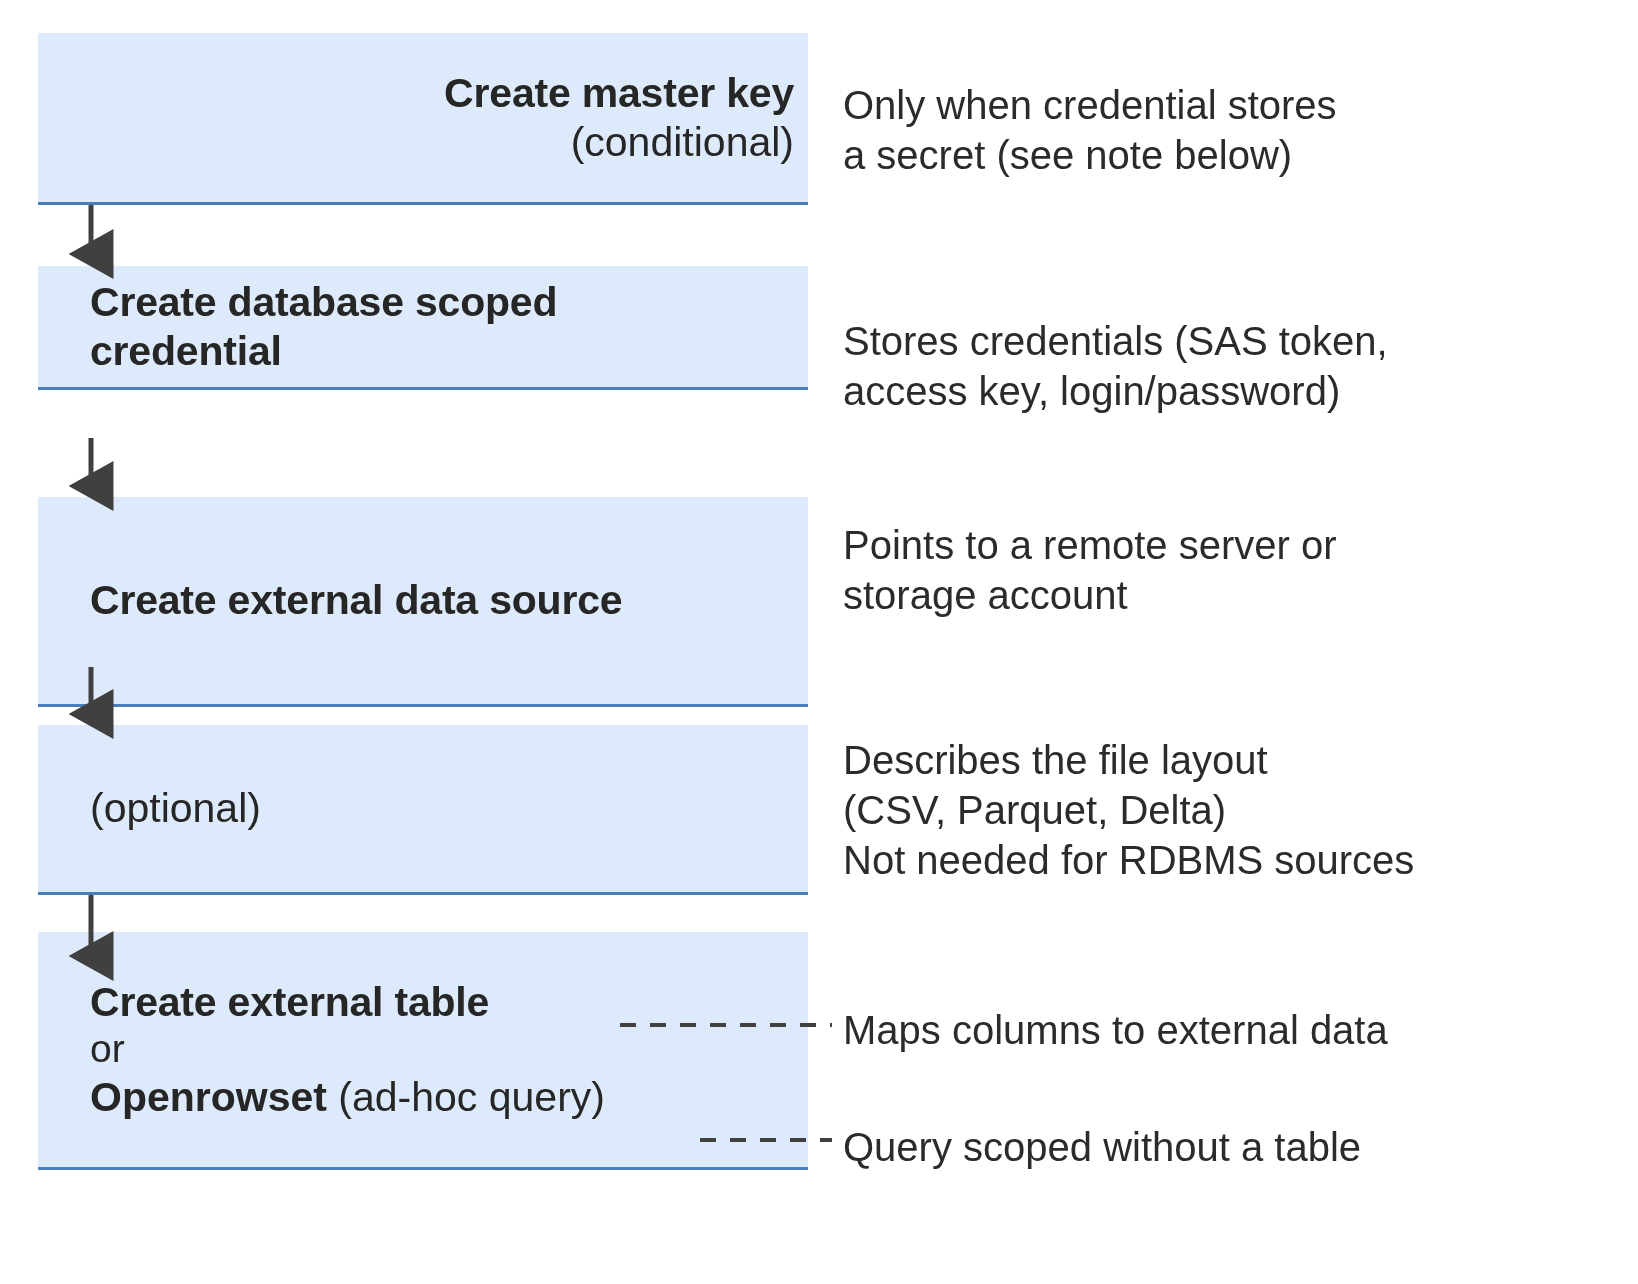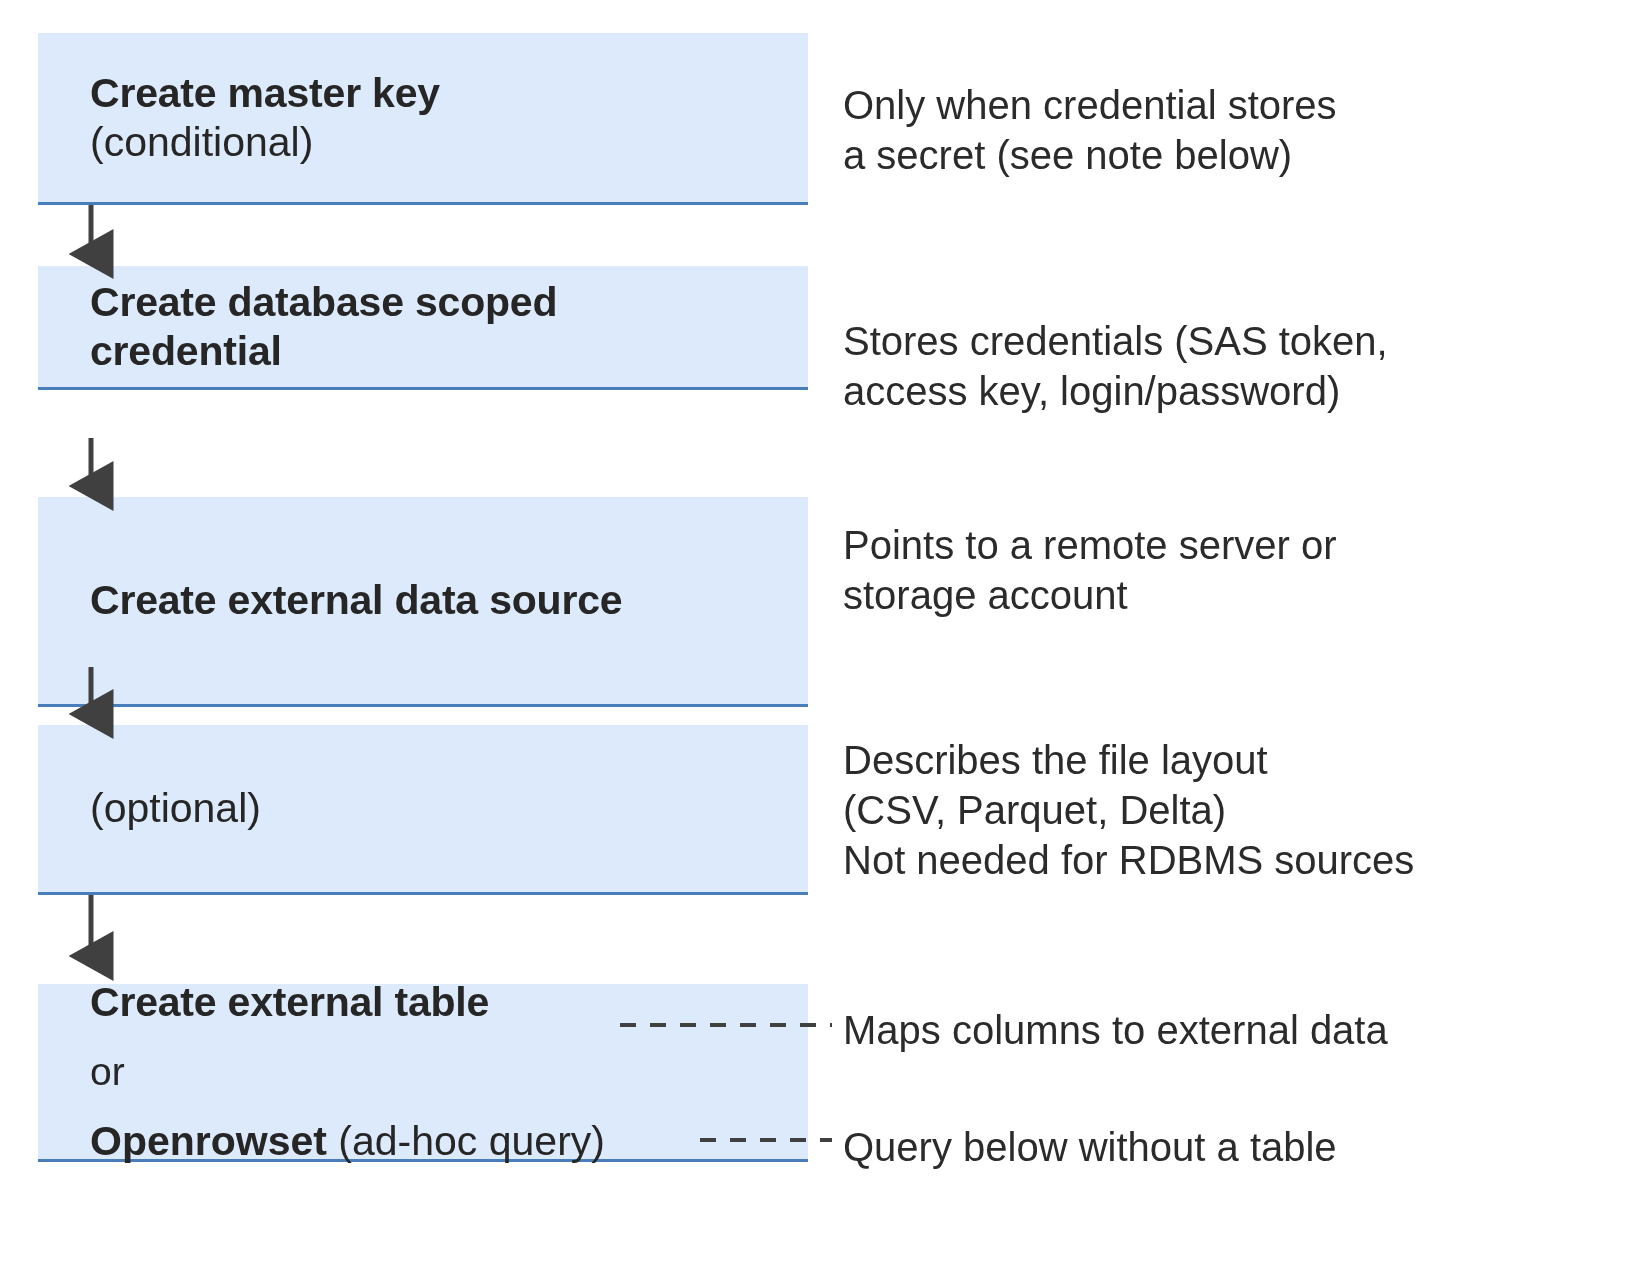--- a/index.html
+++ b/index.html
@@ -44,25 +44,25 @@
     letter-spacing: -0.2px;
   }
   .step-sub {
     font-weight: normal;
     font-size: 41px;
     line-height: 1.18;
     color: #262626;
   }
 
   
-  #box-master-key     { top: 33px;  height: 172px; }
+  #box-master-key     { top: 33px;  height: 172px; text-align: right; }
   #box-scoped-cred    { top: 266px; height: 124px; }
   #box-data-source    { top: 497px; height: 210px; }
   #box-file-format    { top: 725px; height: 170px; }
-  #box-external-table { top: 984px; height: 178px; gap: 22px; }
+  #box-external-table { top: 932px; height: 238px; }
 
   
   .annotation {
     position: absolute;
     left: 843px;
     font-size: 40px;
     line-height: 1.25;
     color: #2b2b2b;
     white-space: pre-line;
   }
@@ -126,21 +126,21 @@
 
   <div class="step-box" id="box-external-table">
     <div class="step-title">Create external table</div>
     <div class="step-sub" style="font-size:39px;">or</div>
     <div class="step-sub">
       <span style="font-weight:bold;">Openrowset</span><span> (ad-hoc query)</span>
     </div>
   </div>
 
   <div class="annotation-line" id="note-ext-table">Maps columns to external data</div>
-  <div class="annotation-line" id="note-openrowset">Query below without a table</div>
+  <div class="annotation-line" id="note-openrowset">Query scoped without a table</div>
 
   <svg id="connectors" viewBox="0 0 1638 1284">
     <defs>
       <marker id="arrowhead" markerWidth="10" markerHeight="9" refX="5" refY="4.5" orient="auto" markerUnits="strokeWidth">
         <path d="M0,0 L10,0 L5,9 z" fill="#404040"></path>
       </marker>
     </defs>
 
     <line x1="91" y1="205" x2="91" y2="254" stroke="#404040" stroke-width="5" marker-end="url(#arrowhead)"></line>
 

